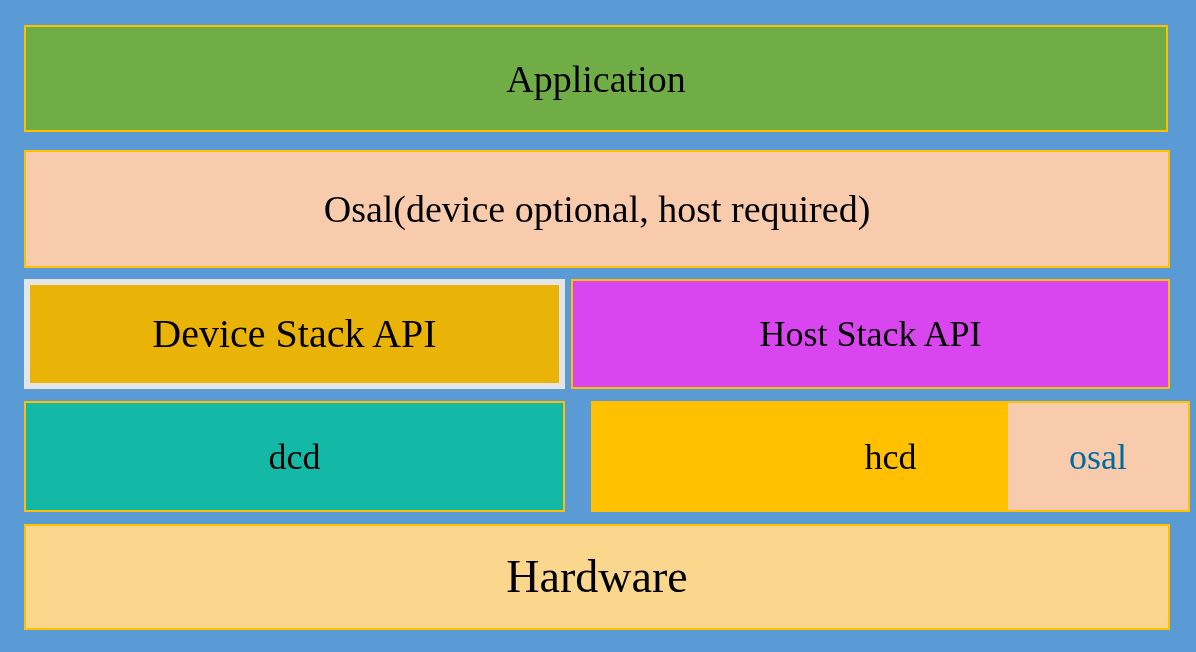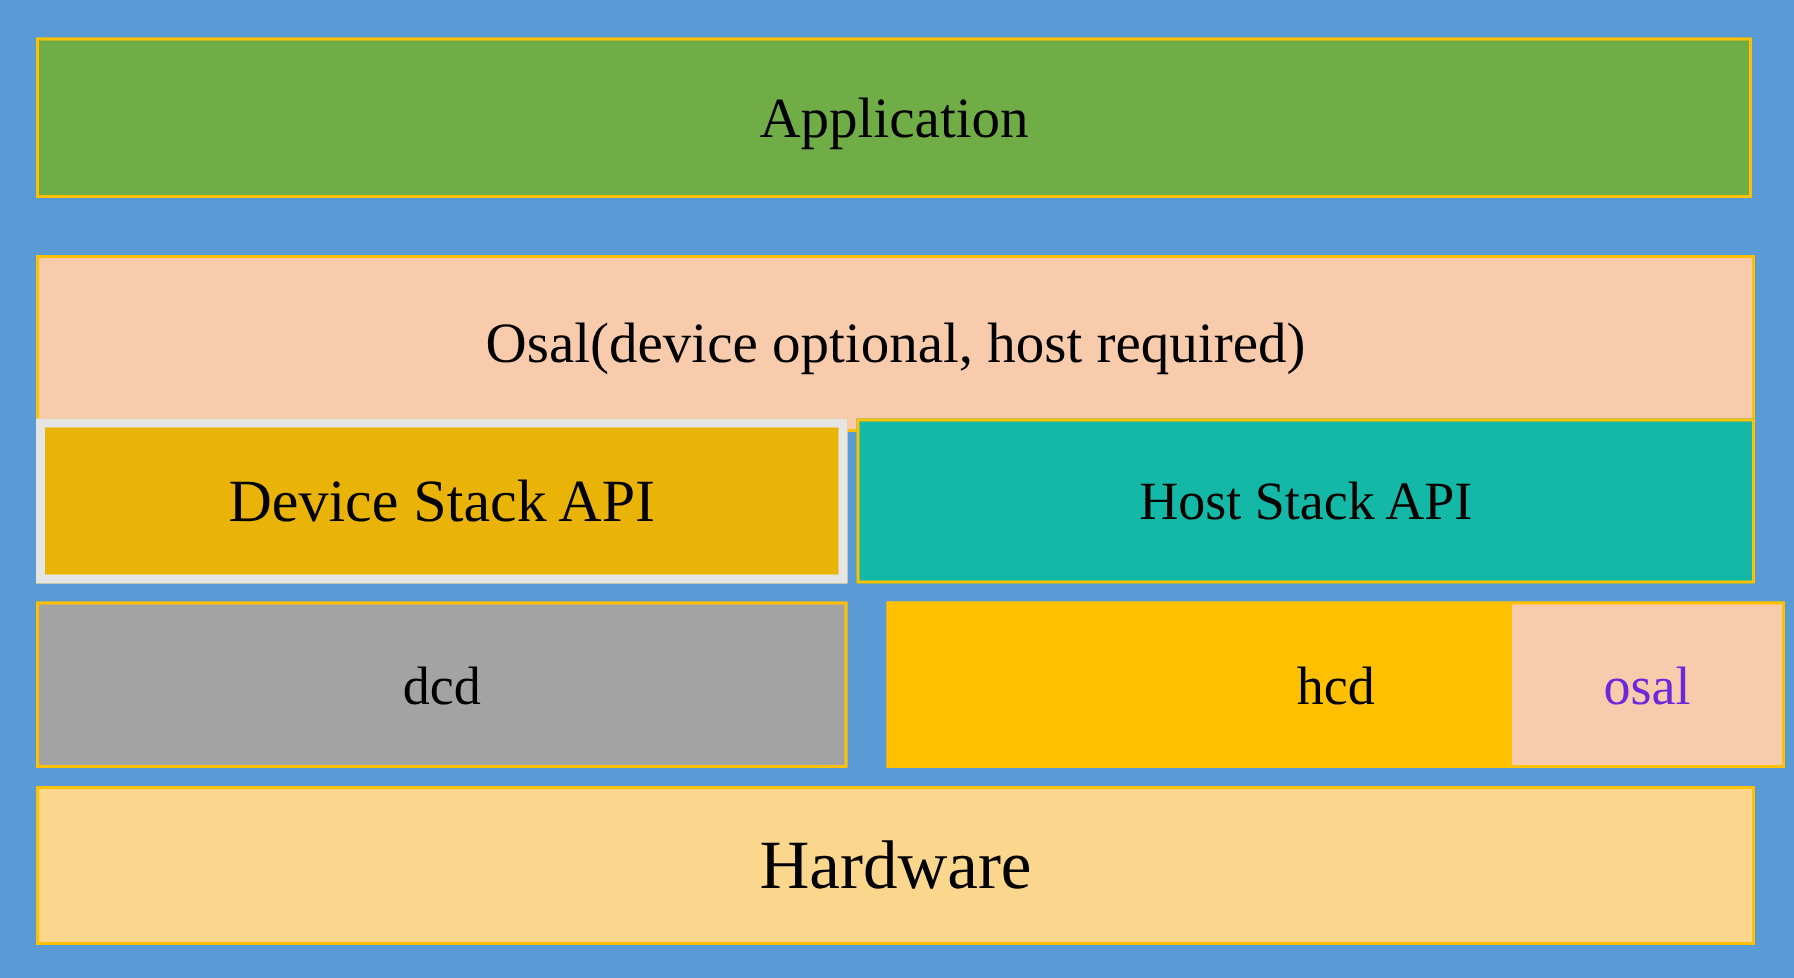--- a/index.html
+++ b/index.html
@@ -49,50 +49,49 @@
 
   
   .row-osal {
     left: 24px;
     top: 150px;
     width: 1146px;
     height: 118px;
     background: #F8CBAD;
     border: 2px solid #FFC000;
     font-size: 38px;
-    margin-top: 20px;
   }
 
   
   .row-device-api {
     left: 24px;
     top: 279px;
     width: 541px;
     height: 110px;
     background: #eab308;
     border: 6px solid #e5e5e5;
     font-size: 40px;
   }
   .row-host-api {
     left: 571px;
     top: 279px;
     width: 599px;
     height: 110px;
-    background: #14b8a6;
+    background: #d946ef;
     border: 2px solid #FFC000;
     font-size: 36px;
   }
 
   
   .row-dcd {
     left: 24px;
     top: 401px;
     width: 541px;
     height: 111px;
-    background: #a3a3a3;
+    background: #14b8a6;
     border: 2px solid #FFC000;
     font-size: 36px;
   }
   .row-hcd-group {
     left: 571px;
     top: 401px;
     width: 599px;
     height: 111px;
     background: #FFC000;
     border: 2px solid #FFC000;
@@ -105,21 +104,21 @@
     box-sizing: border-box;
     right: 0px;
     top: 0px;
     width: 180px;
     height: 100%;
     background: #F8CBAD;
     display: flex;
     align-items: center;
     justify-content: center;
     font-size: 36px;
-    color: #6d28d9;
+    color: #0369a1;
   }
   .hcd-label-wrap {
     position: absolute;
     left: 0;
     top: 0;
     width: 100%;
     height: 100%;
     display: flex;
     align-items: center;
     justify-content: center;

